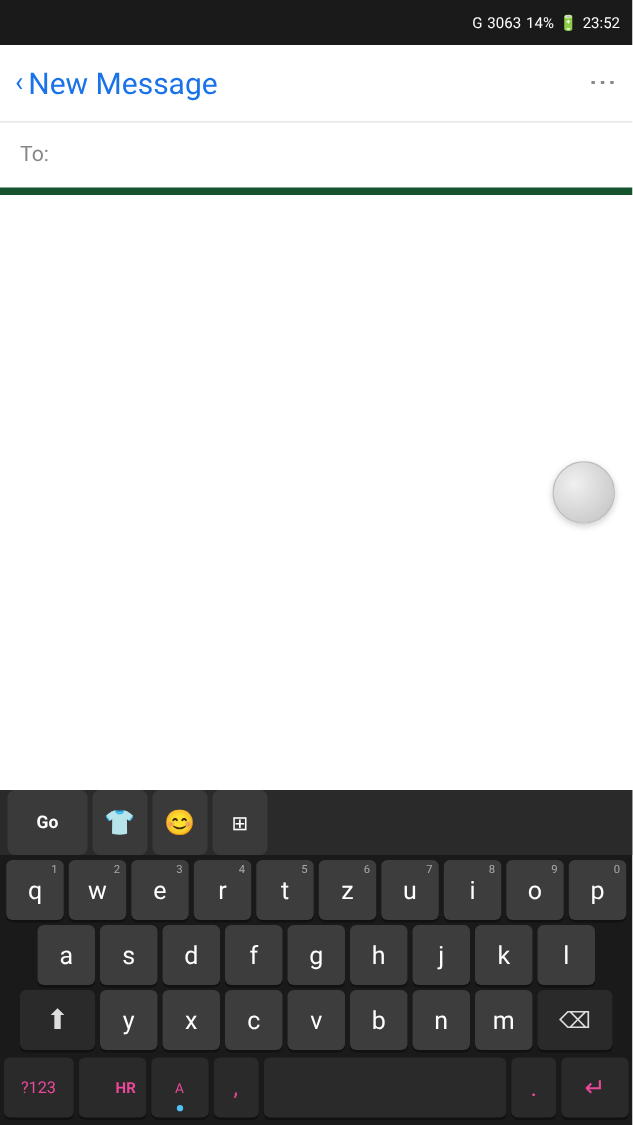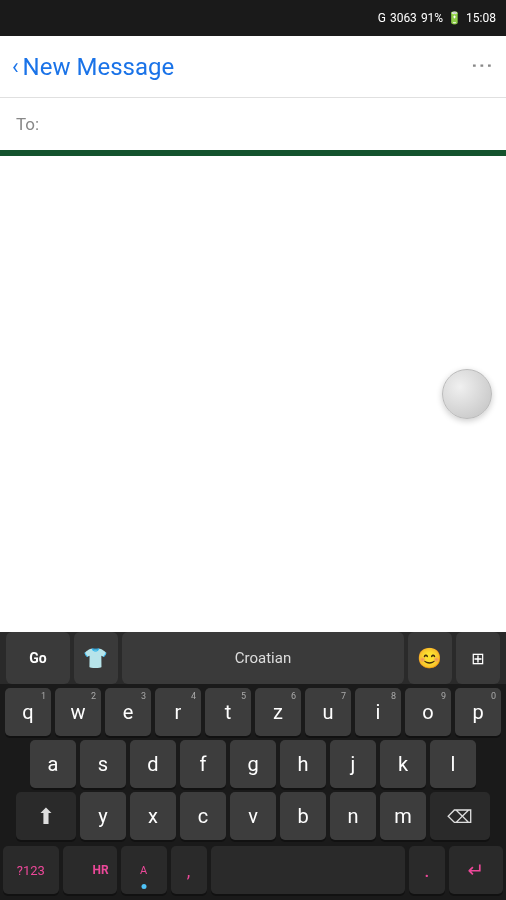--- a/index.html
+++ b/index.html
@@ -213,23 +213,23 @@
     #dot-btn { flex: 0.7; max-width: 36px; font-size: 20px; }
     #enter-btn { flex: 1.2; max-width: 54px; font-size: 20px; }
   </style>
 </head>
 <body>
 
 <div id="status-bar">
   <div class="status-icons">
     <span>G</span>
     <span>3063</span>
-    <span>91%</span>
+    <span>14%</span>
     <span>🔋</span>
-    <span>15:08</span>
+    <span>23:52</span>
   </div>
 </div>
 
 <div id="app-bar">
   <div id="back-button">
     <span style="font-size:22px; color:#1a73e8;">‹</span>
     <span id="app-title">New Message</span>
   </div>
   <span id="more-button">⋮</span>
 </div>
@@ -244,23 +244,20 @@
 </div>
 
 <div id="keyboard">
 
   <div id="keyboard-toolbar">
     <div class="toolbar-btn" id="go-btn">
       <span>Go</span>
     </div>
     <div class="toolbar-btn" id="shirt-btn">
       <span>👕</span>
-    </div>
-    <div class="toolbar-btn" id="lang-btn">
-      <span>Croatian</span>
     </div>
     <div class="toolbar-btn" id="emoji-btn">
       <span>😊</span>
     </div>
     <div class="toolbar-btn" id="grid-btn">
       <span style="font-size:16px;">⊞</span>
     </div>
   </div>
 
   <div id="key-rows">

